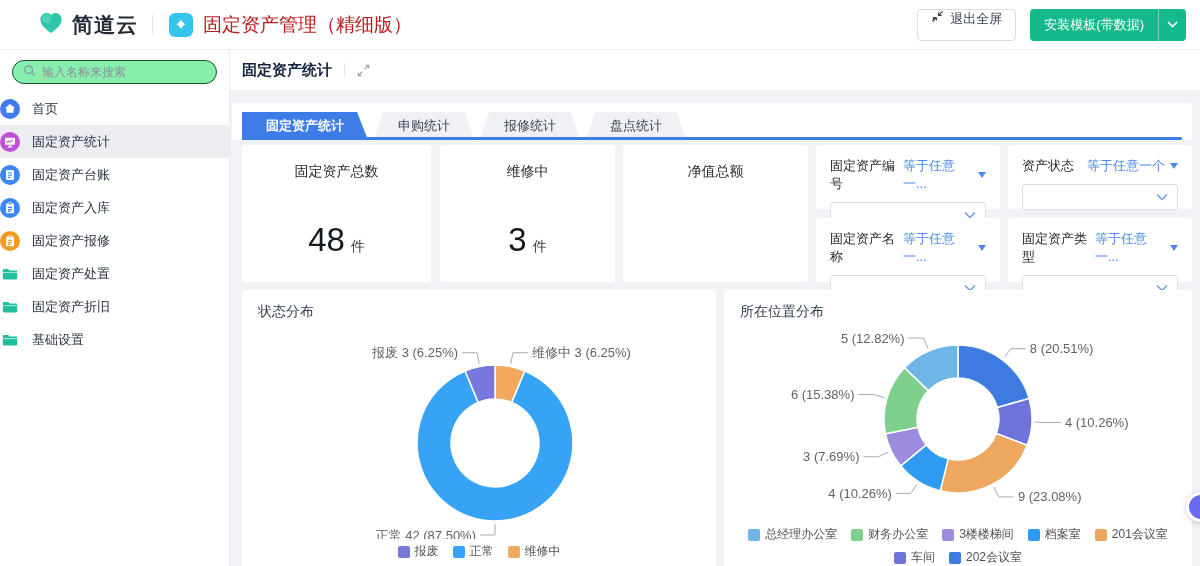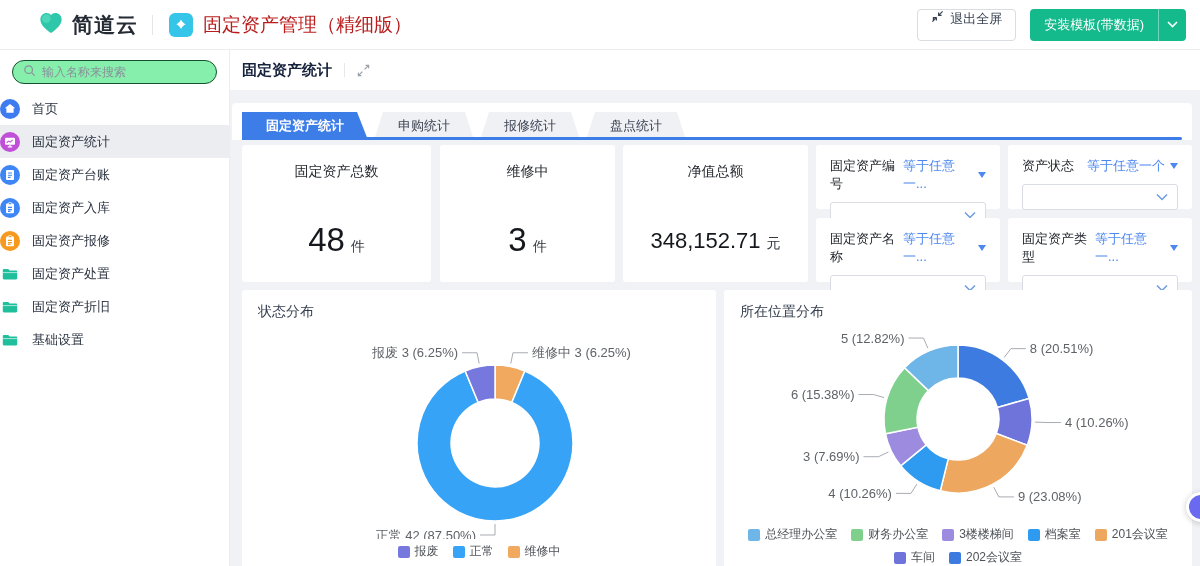--- a/index.html
+++ b/index.html
@@ -235,21 +235,20 @@
 <div class="card stat-card" style="left:242px;top:145px;width:189px;height:137px;">
   <div class="stat-title">固定资产总数</div>
   <div class="stat-value-row"><span class="stat-value">48</span><span class="stat-unit">件</span></div>
 </div>
 <div class="card stat-card" style="left:440px;top:145px;width:175px;height:137px;">
   <div class="stat-title">维修中</div>
   <div class="stat-value-row"><span class="stat-value">3</span><span class="stat-unit">件</span></div>
 </div>
 <div class="card stat-card" style="left:623px;top:145px;width:185px;height:137px;">
   <div class="stat-title">净值总额</div>
-  <div class="stat-value-row" style="margin-top:47px;"><span class="stat-value small">348,152.71</span><span class="stat-unit">元</span></div>
 </div>
 
 <div id="filters-holder">
     <div class="card filter-card" style="left: 816px; top: 145px; width: 184px; height: 64px;">
       <div class="filter-head">
        <span class="filter-field">固定资产编号</span>
        <span class="filter-op">
          <span>等于任意一...</span>
          <span class="caret-down"></span>
        </span>

